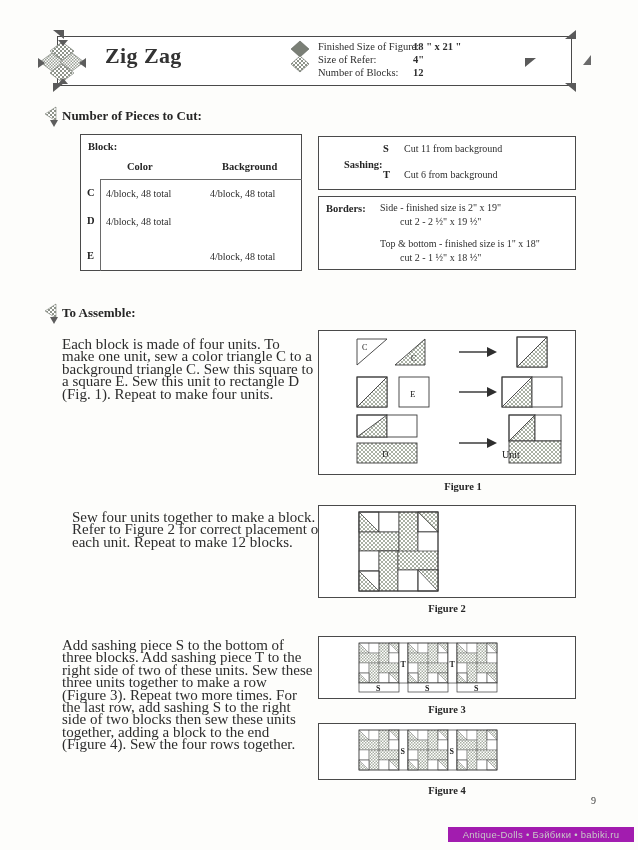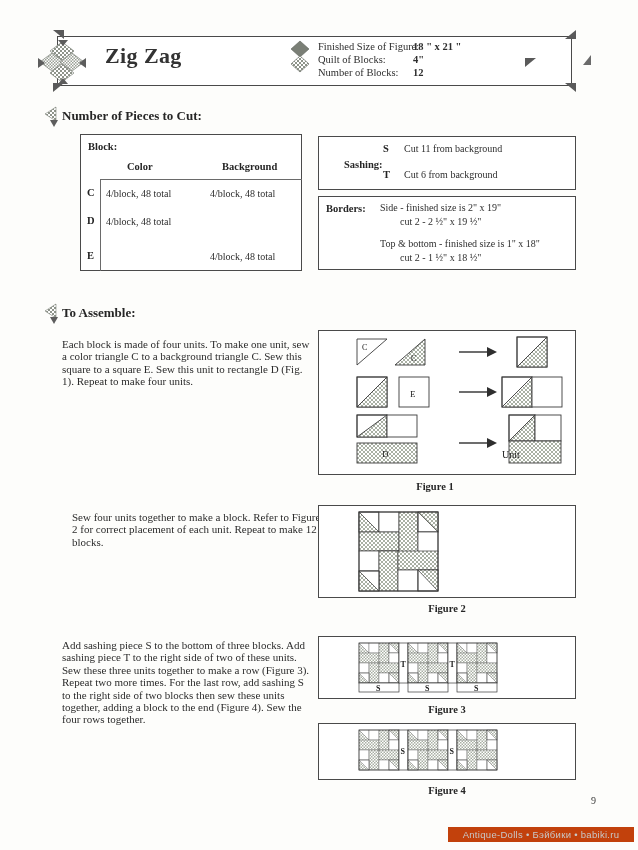--- a/index.html
+++ b/index.html
@@ -163,21 +163,21 @@
   }
   .hrule {
     position: absolute;
     background: #6a6a6a;
     height: 1px;
   }
 
   
   .para {
     position: absolute;
-    font-size: 11px;
+    font-size: 15px;
     line-height: 12.4px;
     color: #2c2c2c;
     width: 252px;
     text-align: left;
   }
 
   
   .figbox {
     position: absolute;
     border: 1.2px solid #4a4a4a;
@@ -204,21 +204,21 @@
     font-size: 10px;
     color: #3a3a3a;
   }
 
   .watermark {
     position: absolute;
     left: 448px;
     top: 827px;
     width: 186px;
     height: 15px;
-    background: #c2410c;
+    background: #a21caf;
     color: #c8c8c8;
     font-family: "Liberation Sans", sans-serif;
     font-size: 9.5px;
     line-height: 15px;
     text-align: center;
     letter-spacing: 0.3px;
   }
 
   svg { display: block; }
 </style>
@@ -271,21 +271,21 @@
       <polygon points="11,1 20,9 11,17 2,9" fill="#7a7f76" stroke="#5d6159" stroke-width="0.6"></polygon>
       <polygon points="11,16 20,24 11,32 2,24" fill="url(#chk)" stroke="#5d6159" stroke-width="0.6"></polygon>
     </svg>
   </div>
 
   <div class="spec-block">
     <div class="spec-row">
       <span class="lbl-w">Finished Size of Figure:</span><span class="spec-val">18 " x 21 "</span>
     </div>
     <div class="spec-row">
-      <span class="lbl-w">Quilt of Blocks:</span><span class="spec-val">4"</span>
+      <span class="lbl-w">Size of Refer:</span><span class="spec-val">4"</span>
     </div>
     <div class="spec-row">
       <span class="lbl-w">Number of Blocks:</span><span class="spec-val">12</span>
     </div>
   </div>
 
   <div class="sec-marker" style="left:42px; top:106px;">
     <svg width="18" height="22" viewBox="0 0 18 22">
       <polygon points="14,1 14,15 3,8" fill="url(#chk)" stroke="#7d837a" stroke-width="0.6"></polygon>
       <polygon points="8,14 16,14 12,21" fill="#5d5d5d"></polygon>
@@ -400,21 +400,21 @@
         <rect x="190" y="84" width="26" height="26" fill="#ffffff" stroke="#3a3a3a" stroke-width="0.9"></rect>
         <polygon points="190,110 216,110 216,84" fill="url(#fab)" stroke="none"></polygon>
         <line x1="190" y1="110" x2="216" y2="84" stroke="#3a3a3a" stroke-width="0.9"></line>
         <rect x="190" y="84" width="26" height="26" fill="none" stroke="#3a3a3a" stroke-width="0.9"></rect>
         <rect x="216" y="84" width="26" height="26" fill="#ffffff" stroke="#3a3a3a" stroke-width="0.9"></rect>
         <rect x="190" y="110" width="52" height="22" fill="url(#fab)" stroke="#3a3a3a" stroke-width="0.9"></rect>
       </g>
     </svg>
     <div style="position:absolute; left:183px; top:118px; font-size:10px; font-family:'Liberation Serif',serif; color:#222;">Unit</div>
   </div>
-  <div class="figcap" style="left:306px; top:481px; width:258px;">Figure 1</div>
+  <div class="figcap" style="left:334px; top:481px; width:258px;">Figure 1</div>
 
   <div class="figbox fig2">
     <svg width="256" height="91" viewBox="0 0 256 91">
       <defs>
         <pattern id="fab2" width="4" height="4" patternUnits="userSpaceOnUse">
           <rect width="4" height="4" fill="#ffffff"></rect>
           <rect width="2" height="2" fill="#a9b0a4"></rect>
           <rect x="2" y="2" width="2" height="2" fill="#a9b0a4"></rect>
         </pattern>
       </defs>

